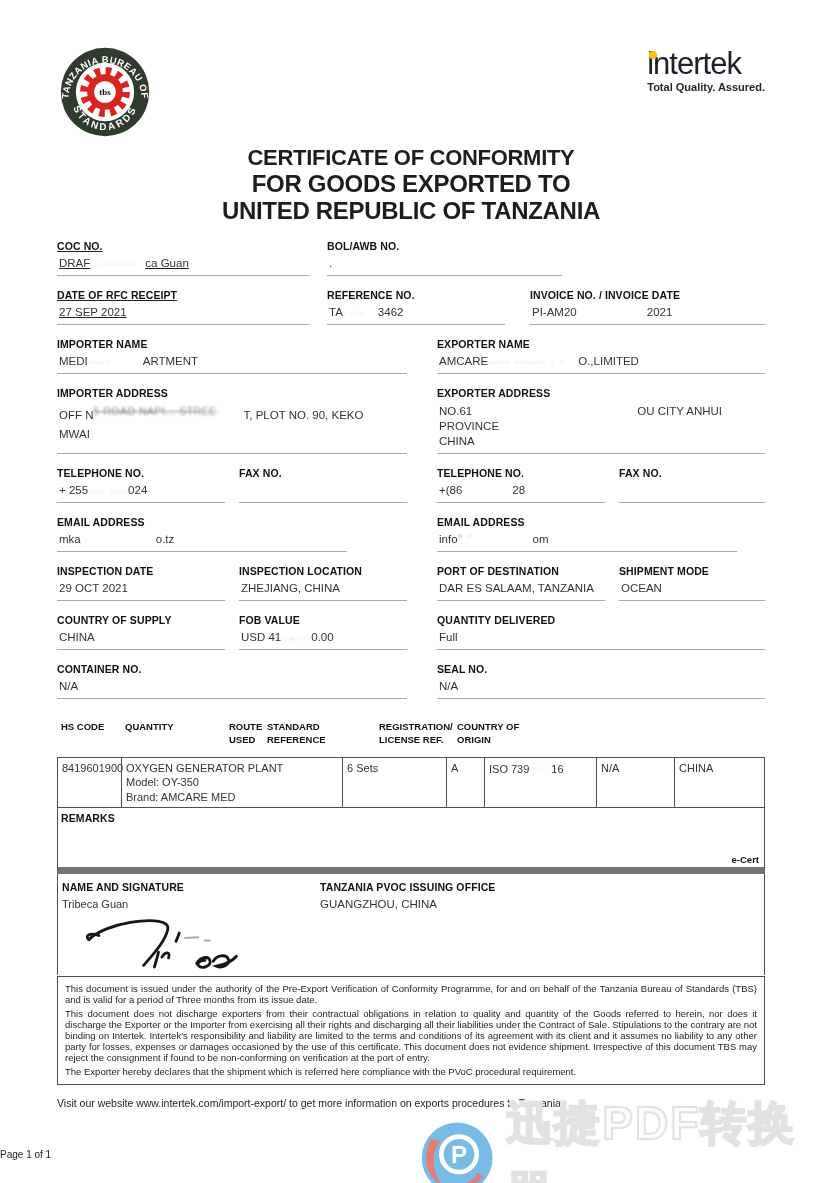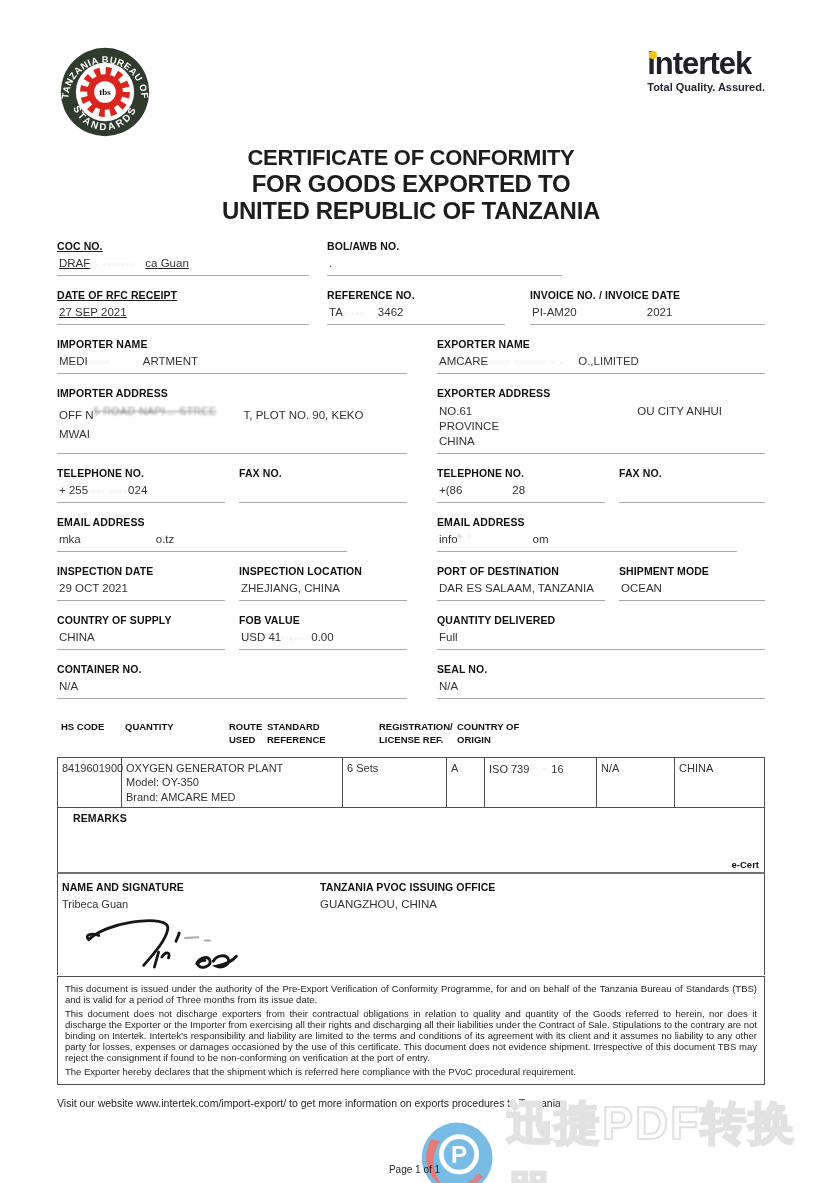--- a/index.html
+++ b/index.html
@@ -7,21 +7,21 @@
     position:relative; width:829px; height:1183px; margin:0 auto;
     background:#ffffff; overflow:hidden;
     font-family:"Liberation Sans","DejaVu Sans",sans-serif; color:#222;
     box-sizing:border-box; padding:45px 64px 0 57px;
   }
   *,*:before,*:after{box-sizing:border-box;}
 
   
   .hdr{display:flex; justify-content:space-between; align-items:flex-start; height:95px;}
   .itk{margin-top:4px; text-align:left;}
-  .itk-name{position:relative; display:inline-block; font-size:31px; font-weight:bold; letter-spacing:-1px; color:#20202b; line-height:30px;}
+  .itk-name{position:relative; display:inline-block; font-size:31px; font-weight:normal; letter-spacing:-1px; color:#20202b; line-height:30px;}
   .itk-dot{position:absolute; left:2px; top:2px; width:8px; height:8px; border-radius:50%; background:#f6c50d;}
   .itk-tag{font-size:11px; font-weight:bold; color:#26262f; margin-top:2px;}
 
   
   .title{ text-align:center; margin-top:6px; line-height:1.12; color:#1d1d1d;}
   .t1{font-size:22px; font-weight:bold; letter-spacing:-0.3px;}
   .t2,.t3{font-size:24px; font-weight:bold; letter-spacing:-0.3px;}
 
   
   .fields{margin-top:16px;}
@@ -50,39 +50,39 @@
   
   .tbl-head{display:flex; font-size:9.5px; font-weight:bold; color:#111; padding:6px 0 8px 0; line-height:1.15;}
   .tbl-row{display:flex; border:1px solid #4e4e4e; min-height:49px; font-size:11px; color:#333;}
   .tc{padding:3px 4px; line-height:1.3;}
   .tbl-row .tc{border-right:1px solid #4e4e4e;}
   .tbl-row .tc:last-child{border-right:none;}
   .c1{width:64px;} .c2{width:221px;} .c3{width:104px;} .c4{width:38px; padding-right:2px;}
   .c5{width:112px;} .c6{width:78px;} .c7{width:89px;}
 
   
-  .remarks{position:relative; border-left:1px solid #4e4e4e; border-right:1px solid #4e4e4e; border-bottom:2px solid #737373; height:66px;padding-left:12px;}
+  .remarks{position:relative; border-left:1px solid #4e4e4e; border-right:1px solid #4e4e4e; border-bottom:7px solid #737373; height:66px;}
   .remarks .lbl{padding:4px 0 0 3px; margin:0;}
   .ecert{position:absolute; right:5px; bottom:2px; font-size:9.5px; font-weight:bold; color:#111;}
   .sig{display:flex; border-left:1px solid #4e4e4e; border-right:1px solid #4e4e4e; height:101px; padding:7px 6px 0 4px;}
   .sig-l{width:258px;}
   .sig-name{font-size:11px; color:#333; margin-top:2px;}
   .sig-img{margin:4px 0 0 4px;}
   .sig-r .office{font-size:11.5px; color:#333; margin-top:2px;}
 
   
   .disc{border:1px solid #4e4e4e; margin-top:1px; padding:3px 7px 4px 7px; font-size:9.5px; line-height:11px; color:#1e1e1e; text-align:justify;}
   .disc p{margin:3px 0;}
   .website{font-size:10.5px; color:#1e1e1e; margin-top:12px;}
 
   
   .wm{position:absolute; left:418px; top:1088px; display:flex; align-items:center; pointer-events:none;}
   .wm-text{font-size:46px; font-weight:bold; letter-spacing:2px; color:#fdfdfd;
     -webkit-text-stroke:2px #e2e2e2; text-shadow:0 0 3px #ececec; line-height:70px;}
-  .pageno{position:absolute; bottom:8px; left:0; width:100%; text-align:center; font-size:10px; color:#1e1e1e;}
+  .pageno{position:absolute; bottom:23px; left:0; width:100%; text-align:left; font-size:10px; color:#1e1e1e;}
 </style>
 </head>
 <body>
 
 <div class="page">
 
   <div class="hdr">
     <svg width="96" height="94" viewBox="0 0 100 100">
       <circle cx="50" cy="50" r="47" fill="#2f3b2c"></circle>
       <circle cx="50" cy="50" r="31" fill="#ffffff"></circle>

